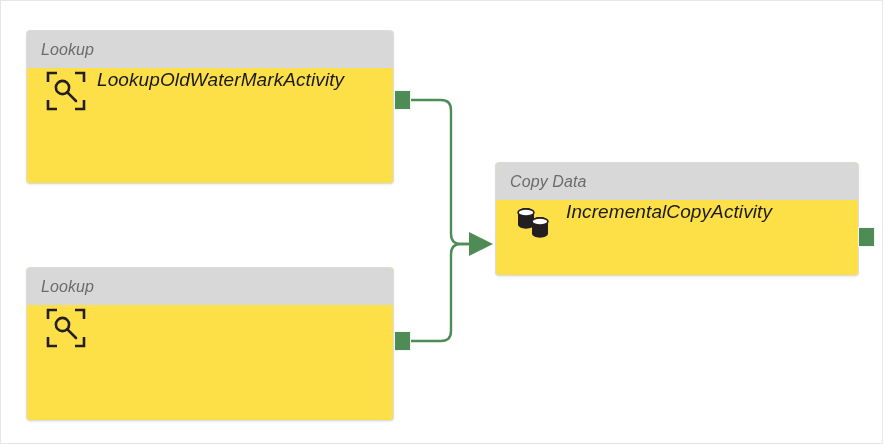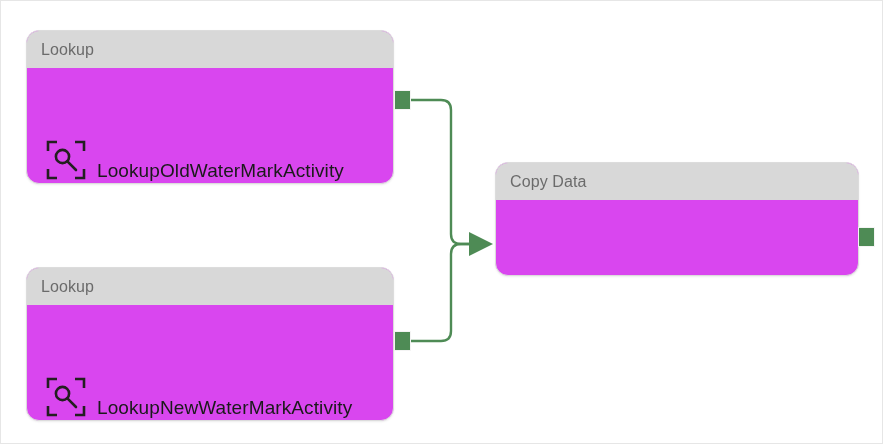--- a/index.html
+++ b/index.html
@@ -20,43 +20,44 @@
   .edges {
     position: absolute;
     left: 0;
     top: 0;
     width: 883px;
     height: 444px;
     pointer-events: none;
   }
   .node {
     position: absolute;
-    background: #d946ef;
+    background: #fde047;
     border: 1px solid #dcdcdc;
-    border-radius: 13px;
+    border-radius: 4px;
     box-sizing: border-box;
     box-shadow: 0 1px 2px rgba(0,0,0,0.08);
     overflow: hidden;
+    font-style: italic;
   }
   .node-header {
     height: 37px;
     background: #d8d8d8;
     display: flex;
     align-items: center;
     padding-left: 14px;
     box-sizing: border-box;
   }
   .node-header-text {
     font-size: 16px;
     color: #6b6b6b;
     letter-spacing: 0.1px;
   }
   .node-body {
     display: flex;
-    align-items: flex-end;
+    align-items: flex-start;
     height: calc(100% - 37px);
     padding: 0 8px 0 16px;
     box-sizing: border-box;
   }
   .node-icon {
     flex: 0 0 auto;
     width: 46px;
     height: 46px;
     display: flex;
     align-items: center;
@@ -134,25 +135,37 @@
           <g fill="none" stroke="#231f20" stroke-width="2.6">
             <polyline points="3,12 3,3 12,3"></polyline>
             <polyline points="30,3 39,3 39,12"></polyline>
             <polyline points="39,30 39,39 30,39"></polyline>
             <polyline points="12,39 3,39 3,30"></polyline>
             <circle cx="17.5" cy="17.5" r="6.6"></circle>
             <line x1="22.4" y1="22.4" x2="31" y2="31" stroke-linecap="round"></line>
           </g>
         </svg>
       </span>
-      <span class="node-label">LookupNewWaterMarkActivity</span>
     </div>
   </div>
   <div class="port" id="port-new"></div>
 
   <div class="node" id="node-copy-data">
     <div class="node-header">
       <span class="node-header-text">Copy Data</span>
     </div>
+    <div class="node-body">
+      <span class="node-icon">
+        <svg width="42" height="42" viewBox="0 0 42 42">
+          <g fill="#231f20">
+            <path d="M4 10.5c0-2.3 3.6-4.2 8-4.2s8 1.9 8 4.2v12c0 2.3-3.6 4.2-8 4.2s-8-1.9-8-4.2z"></path>
+            <ellipse cx="12" cy="10.5" rx="8" ry="3.6" fill="#ffffff" stroke="#231f20" stroke-width="1.6"></ellipse>
+            <path d="M18 19.5c0-2.3 3.6-4.2 8-4.2s8 1.9 8 4.2v12c0 2.3-3.6 4.2-8 4.2s-8-1.9-8-4.2z"></path>
+            <ellipse cx="26" cy="19.5" rx="8" ry="3.6" fill="#ffffff" stroke="#231f20" stroke-width="1.6"></ellipse>
+          </g>
+        </svg>
+      </span>
+      <span class="node-label">IncrementalCopyActivity</span>
+    </div>
   </div>
   <div class="port" id="port-copy-out"></div>
 
 </div>
 
 </body></html>

